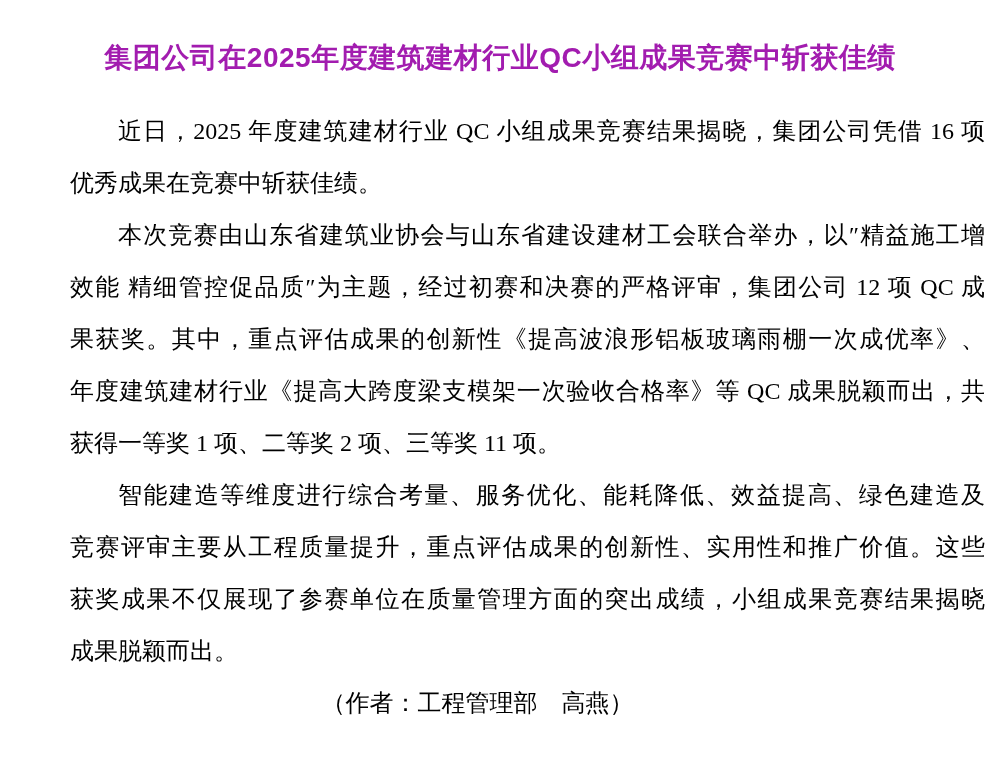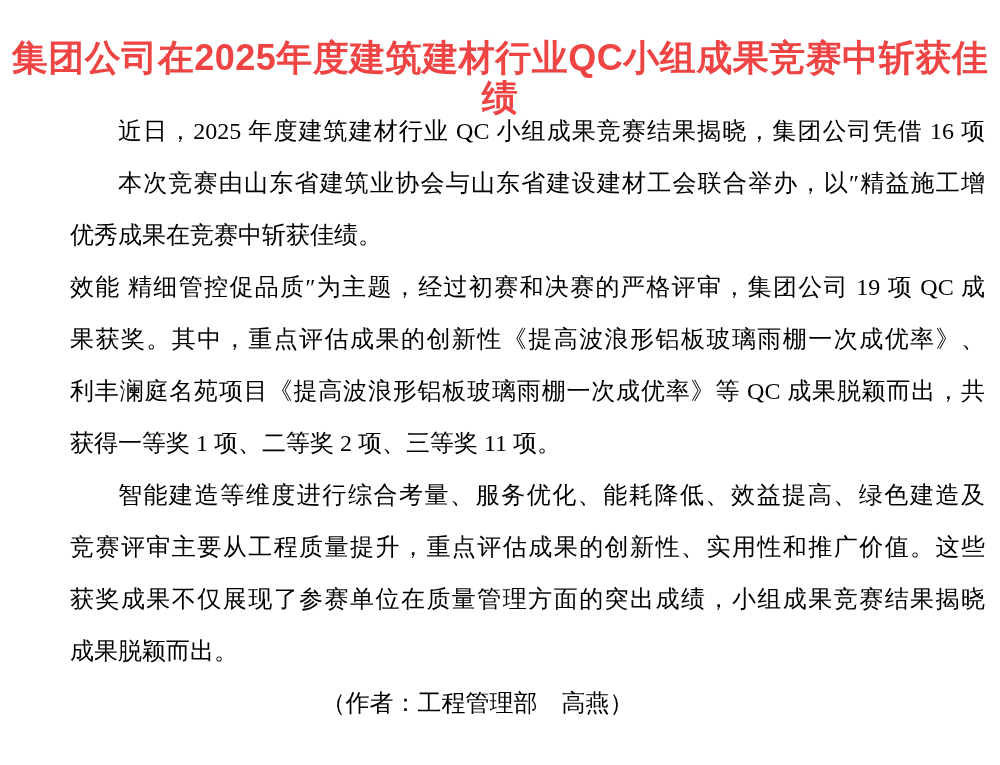--- a/index.html
+++ b/index.html
@@ -21,23 +21,23 @@
     box-sizing: border-box;
   }
   .doc-title {
     margin: 0;
     padding-top: 38px;
     height: 40px;
     line-height: 40px;
     text-align: center;
     font-family: "Liberation Sans", "DejaVu Sans", sans-serif;
     font-weight: 700;
-    font-size: 36px;
+    font-size: 28px;
     letter-spacing: 0.5px;
-    color: #ef4444;
+    color: #a21caf;
   }
   .doc-body {
     margin-top: 27px;
     margin-left: 70px;
     width: 915px;
   }
   .line {
     height: 52px;
     line-height: 52px;
     font-size: 24px;
@@ -60,26 +60,26 @@
 </head>
 <body>
 
 <div class="page">
 
   <h1 class="doc-title">集团公司在2025年度建筑建材行业QC小组成果竞赛中斩获佳绩</h1>
 
   <div class="doc-body">
 
     <div class="line j indent">近日，2025 年度建筑建材行业 QC 小组成果竞赛结果揭晓，集团公司凭借 16 项</div>
+    <div class="line">优秀成果在竞赛中斩获佳绩。</div>
+
     <div class="line j indent">本次竞赛由山东省建筑业协会与山东省建设建材工会联合举办，以″精益施工增</div>
-
-    <div class="line">优秀成果在竞赛中斩获佳绩。</div>
-    <div class="line j">效能 精细管控促品质″为主题，经过初赛和决赛的严格评审，集团公司 19 项 QC 成</div>
+    <div class="line j">效能 精细管控促品质″为主题，经过初赛和决赛的严格评审，集团公司 12 项 QC 成</div>
     <div class="line j">果获奖。其中，重点评估成果的创新性《提高波浪形铝板玻璃雨棚一次成优率》、</div>
-    <div class="line j">利丰澜庭名苑项目《提高波浪形铝板玻璃雨棚一次成优率》等 QC 成果脱颖而出，共</div>
+    <div class="line j">年度建筑建材行业《提高大跨度梁支模架一次验收合格率》等 QC 成果脱颖而出，共</div>
     <div class="line">获得一等奖 1 项、二等奖 2 项、三等奖 11 项。</div>
 
     <div class="line j indent">智能建造等维度进行综合考量、服务优化、能耗降低、效益提高、绿色建造及</div>
     <div class="line j">竞赛评审主要从工程质量提升，重点评估成果的创新性、实用性和推广价值。这些</div>
     <div class="line j">获奖成果不仅展现了参赛单位在质量管理方面的突出成绩，小组成果竞赛结果揭晓</div>
     <div class="line">成果脱颖而出。</div>
 
     <div class="line author">（作者：工程管理部　高燕）</div>
 
   </div>

